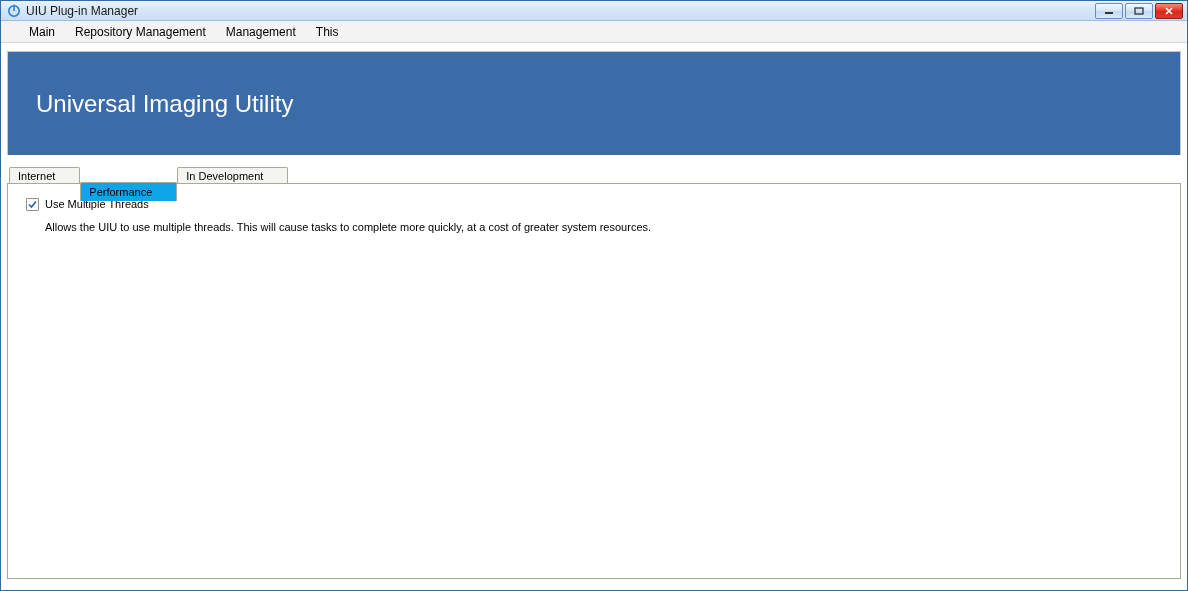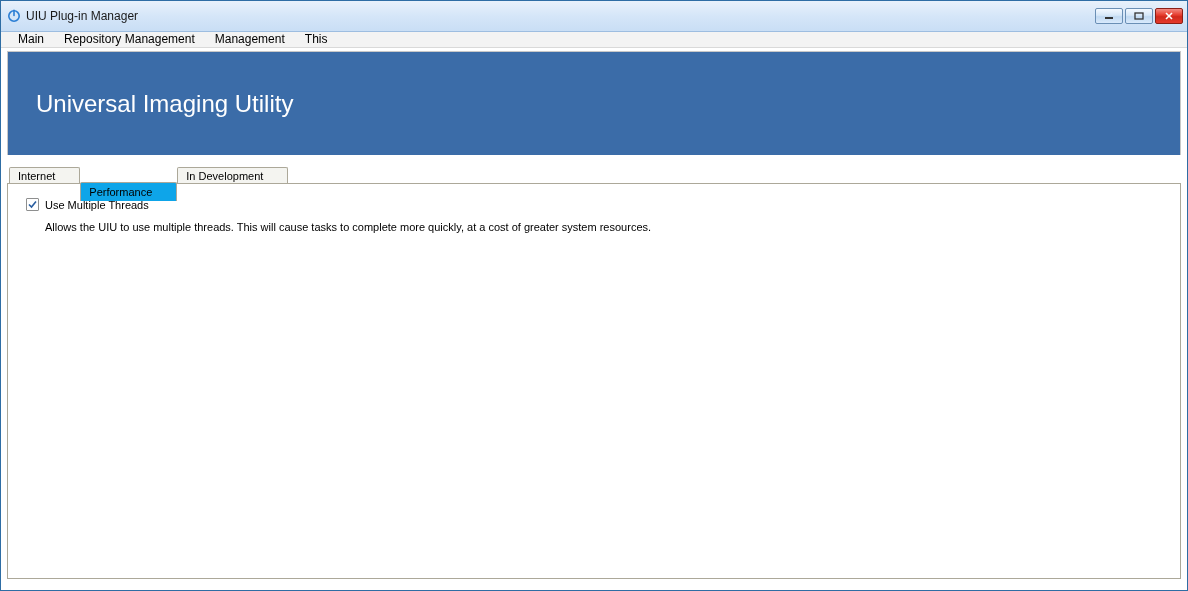--- a/index.html
+++ b/index.html
@@ -12,21 +12,21 @@
     overflow: hidden;
   }
   .window {
     width: 1188px; height: 591px;
     border: 1px solid #2e6da4;
     background: #fff;
     position: relative;
   }
   
   .titlebar {
-    height: 31px;
+    height: 20px;
     background: linear-gradient(to bottom, #e8f1fb 0%, #d5e6f8 50%, #c9def5 100%);
     border-bottom: 1px solid #9dbde0;
     display: flex;
     align-items: center;
     padding: 0 4px 0 6px;
   }
   .titlebar .app-icon {
     width: 14px; height: 14px;
     margin-right: 5px;
     flex-shrink: 0;
@@ -50,26 +50,26 @@
     color: #2b2b2b;
   }
   .win-btn.close {
     background: linear-gradient(to bottom, #f28b82 0%, #e5392b 45%, #cf2a1d 55%, #e5392b 100%);
     border-color: #8a1f16;
     color: #fff;
   }
   .win-btn svg { display: block; }
   
   .menubar {
-    height: 16px;
+    height: 22px;
     background: #f3f3f3;
     border-bottom: 1px solid #d9d9d9;
     display: flex;
-    align-items: flex-start;
-    padding: 0 7px;
+    align-items: center;
+    padding: 0 18px;
   }
   .menu-item {
     padding: 0 10px;
     display: flex; align-items: center;
     color: #000;
     font-size: 12px;
   }
   
   .body-area {
     position: absolute;
@@ -122,21 +122,21 @@
   }
   .tabpanel {
     border: 1px solid #aca899;
     background: #fff;
     height: 396px;
     padding: 14px 18px;
     position: relative;
   }
   .checkbox-row {
     display: flex;
-    align-items: center;
+    align-items: flex-start;
     gap: 6px;
     margin-bottom: 10px;
   }
   .checkbox-visual {
     width: 13px; height: 13px;
     border: 1px solid #8e8f8f;
     background: #fff;
     display: flex; align-items: center; justify-content: center;
     border-radius: 1px;
   }

